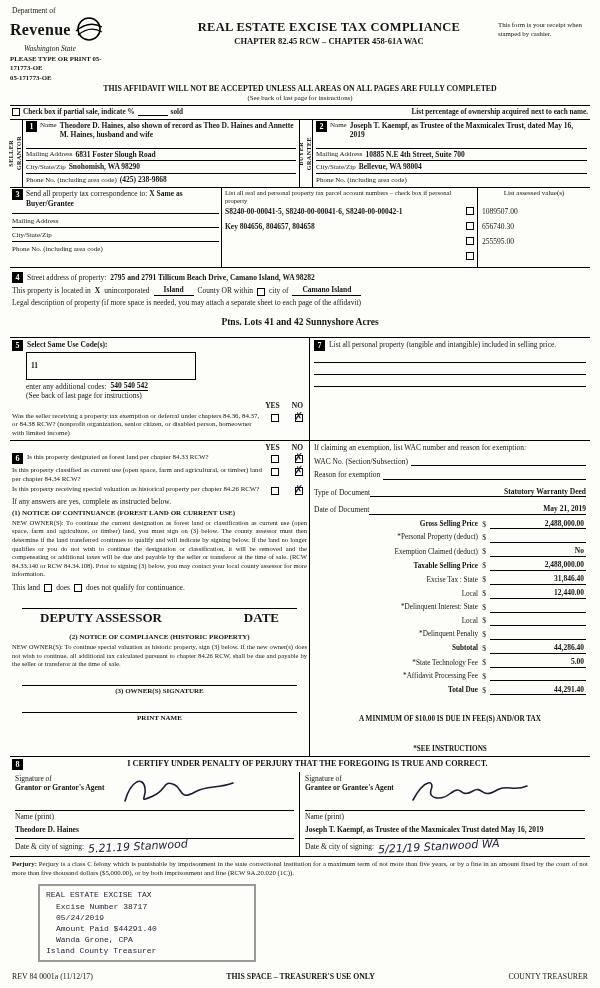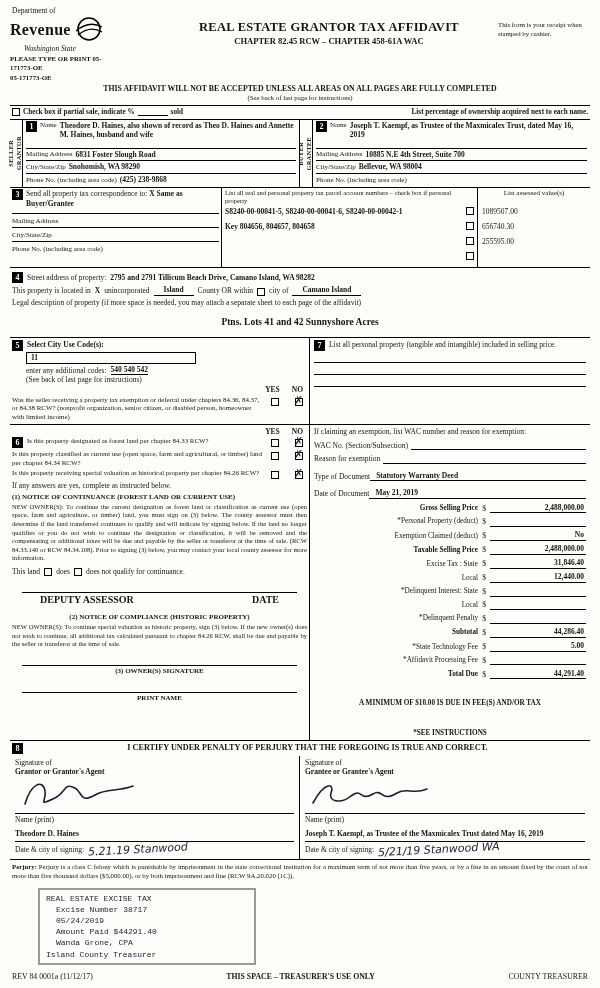--- a/index.html
+++ b/index.html
@@ -55,59 +55,59 @@
 .s3ahdr{font-size:7px;text-align:center;min-height:17px;}
 .s3aval{min-height:14px;margin-top:1px;}
 
 .sec4{border-bottom:1px solid #000;padding:2px;}
 .s4r{display:flex;align-items:flex-end;gap:4px;margin:2px 0;}
 .ulval{border-bottom:1px solid #000;padding:0 10px;font-weight:bold;}
 .s4legal{font-size:9.5px;margin:9px 0 7px;font-weight:bold;text-align:center;}
 
 .sec57{display:flex;border-bottom:1px solid #000;}
 .sec5{width:300px;flex:none;border-right:1px solid #000;padding:2px;}
-.codebox{width:170px;border:1px solid #000;font-weight:bold;padding:0 4px;min-height:11px;margin:1px 0 1px 14px;}
+.codebox{width:170px;border:1px solid #000;font-weight:bold;padding:8px 4px;min-height:11px;margin:1px 0 1px 14px;}
 .extra-row{display:flex;gap:4px;margin-left:14px;align-items:flex-end;}
 .yesno{display:flex;justify-content:flex-end;font-weight:bold;gap:12px;padding-right:4px;}
 .qrow{display:flex;gap:4px;margin-top:1px;}
 .qtext{flex:1;font-size:6.9px;}
 .qboxes{width:38px;flex:none;display:flex;gap:16px;justify-content:flex-end;padding-top:2px;padding-right:4px;}
 .sec7{flex:1;padding:2px 4px;display:flex;flex-direction:column;}
 .s7head{display:flex;gap:4px;}
 .rule{border-bottom:1px solid #000;height:12px;}
 
 .sec6area{display:flex;border-bottom:1px solid #000;}
 .s6l{width:300px;flex:none;border-right:1px solid #000;padding:2px;}
 .s6r{flex:1;padding:2px 4px;display:flex;flex-direction:column;}
 .q6row{display:flex;gap:4px;margin-bottom:2px;}
 .ifyes{margin:2px 0;}
 .n1t{font-weight:bold;font-size:7px;margin-top:2px;}
 .nbody{font-size:6.6px;text-align:justify;line-height:1.3;margin-top:1px;}
 .qualify{margin:4px 0 2px;display:flex;align-items:center;gap:4px;}
-.dsline{border-top:1px solid #000;margin:16px 10px 0;display:flex;justify-content:space-between;padding:1px 18px 0;font-weight:bold;font-size:10px;}
+.dsline{border-top:1px solid #000;margin:16px 10px 0;display:flex;justify-content:space-between;padding:1px 18px 0;font-weight:bold;font-size:13px;}
 .n2t{font-weight:bold;font-size:7px;margin-top:6px;text-align:center;}
 .ownersig{border-top:1px solid #000;margin:16px 10px 0;text-align:center;font-weight:bold;padding-top:1px;font-size:7px;}
 .wacline{display:flex;align-items:flex-end;gap:3px;margin-top:4px;}
 .fill{flex:1;border-bottom:1px solid #000;height:9px;}
-.docrow{display:flex;margin-top:7px;align-items:flex-end;}
+.docrow{display:flex;margin-top:7px;align-items:flex-end;text-align:right;}
 .docval{font-weight:bold;border-bottom:1px solid #000;flex:1;padding-left:6px;}
 .feerow{display:flex;align-items:flex-end;margin-top:3.5px;}
 .feelabel{flex:1;text-align:right;font-size:7.2px;}
 .feelabel.strong{font-weight:bold;}
 .feed{width:12px;text-align:center;flex:none;}
 .feeval{width:96px;flex:none;border-bottom:1px solid #000;text-align:right;font-weight:bold;padding-right:2px;min-height:10px;}
 .minnote{font-weight:bold;text-align:center;margin-top:20px;font-size:7.2px;}
 
 .sec8{border-bottom:1px solid #000;}
 .certrow{display:flex;gap:4px;align-items:center;padding:2px;}
 .certtext{font-weight:bold;font-size:8.2px;flex:1;text-align:center;}
 .sigcols{display:flex;}
 .sigcol{width:50%;padding:2px 5px;}
 .sigcol.first{border-right:1px solid #000;}
-.sigrow{display:flex;min-height:32px;align-items:flex-start;flex-direction:column;}
+.sigrow{display:flex;min-height:32px;align-items:flex-start;}
 .siglab{font-size:7.5px;flex:none;width:100px;}
 .nprow{display:flex;gap:4px;border-top:1px solid #000;padding-top:1px;margin-top:2px;align-items:flex-start;flex-direction:column;}
 .dcrow{display:flex;gap:4px;border-top:1px solid #000;margin-top:3px;padding-top:1px;align-items:center;min-height:16px;}
 .handtext{font-style:italic;font-size:11px;font-family:"DejaVu Sans",sans-serif;transform:rotate(-3deg);display:inline-block;color:#202038;}
 
 .perjury{font-size:6.8px;text-align:justify;padding:3px 2px;}
 
 .stamp{width:218px;border:2px solid #9a9a9a;margin:4px 0 0 28px;padding:3px 6px;font-family:"Liberation Mono",monospace;font-size:8px;color:#23233a;line-height:1.4;}
 .stamp .ind{padding-left:10px;}
 
@@ -132,21 +132,21 @@
             <path d="M4 19 Q 16 9 28 16" fill="none" stroke="#000" stroke-width="1.1"></path>
           </svg>
         </span>
       </div>
       <div class="dept-state">Washington State</div>
       <div class="ptype">PLEASE TYPE OR PRINT 05-</div>
       <div class="ptype">171773-OE</div>
       <div class="ptype">05-171773-OE</div>
     </div>
     <div class="title-block">
-      <div class="main-title">REAL ESTATE GRANTOR TAX AFFIDAVIT</div>
+      <div class="main-title">REAL ESTATE EXCISE TAX COMPLIANCE</div>
       <div class="sub-title">CHAPTER 82.45 RCW – CHAPTER 458-61A WAC</div>
     </div>
     <div class="receipt-note">This form is your receipt when stamped by cashier.</div>
   </div>
   <div class="warning bold center">THIS AFFIDAVIT WILL NOT BE ACCEPTED UNLESS ALL AREAS ON ALL PAGES ARE FULLY COMPLETED</div>
   <div class="seeback center">(See back of last page for instructions)</div>
 
   <div class="partial-row">
     <span class="cb"></span>
     <span>Check box if partial sale, indicate %</span>
@@ -275,21 +275,21 @@
     <div class="s4r">
       <span>Legal description of property (if more space is needed, you may attach a separate sheet to each page of the affidavit)</span>
     </div>
     <div class="s4legal">Ptns. Lots 41 and 42 Sunnyshore Acres</div>
   </div>
 
   <div class="sec57">
     <div class="sec5">
       <div class="s7head">
         <span class="badge">5</span>
-        <span class="bold">Select City Use Code(s):</span>
+        <span class="bold">Select Same Use Code(s):</span>
       </div>
       <div class="codebox">11</div>
       <div class="extra-row">
         <span>enter any additional codes:</span>
         <span class="bold ul">540 540 542</span>
       </div>
       <div class="extra-row">
         <span>(See back of last page for instructions)</span>
       </div>
       <div class="yesno">

